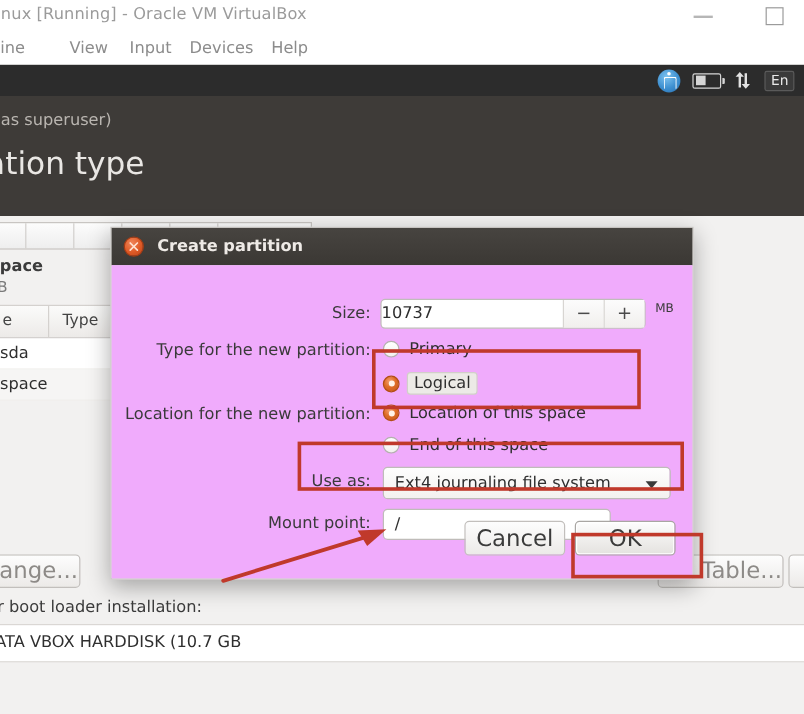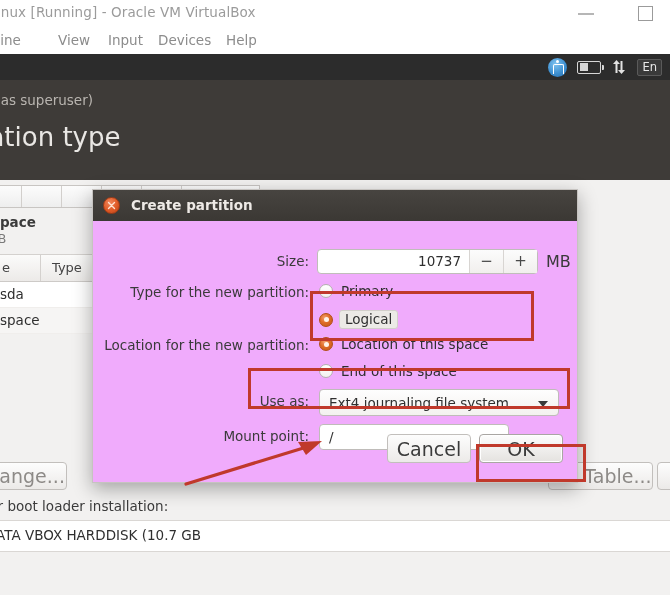--- a/index.html
+++ b/index.html
@@ -358,39 +358,39 @@
     background: #ffffff;
     border: 1px solid #c0bdba;
     border-radius: 4px;
     box-sizing: border-box;
     display: flex;
   }
   .spin .val {
     flex: 1;
     font-size: 13.5px;
     color: #2f2f2f;
-    text-align: right;
+    text-align: left;
     padding-right: 8px;
     line-height: 23px;
   }
   .spin .sbtn {
     width: 33px;
     border-left: 1px solid #d8d5d2;
     background: linear-gradient(#fcfcfc, #f1efed);
     display: flex;
     align-items: center;
     justify-content: center;
     font-size: 15px;
     color: #4a4a4a;
     line-height: 1;
   }
   .spin-unit {
     position: absolute;
     left: 453px; top: 31px;
-    font-size: 16px;
+    font-size: 10px;
     color: #3a3a3a;
   }
 
   .radio-row {
     position: absolute;
     display: flex;
     align-items: center;
     gap: 8px;
   }
   .radio {

